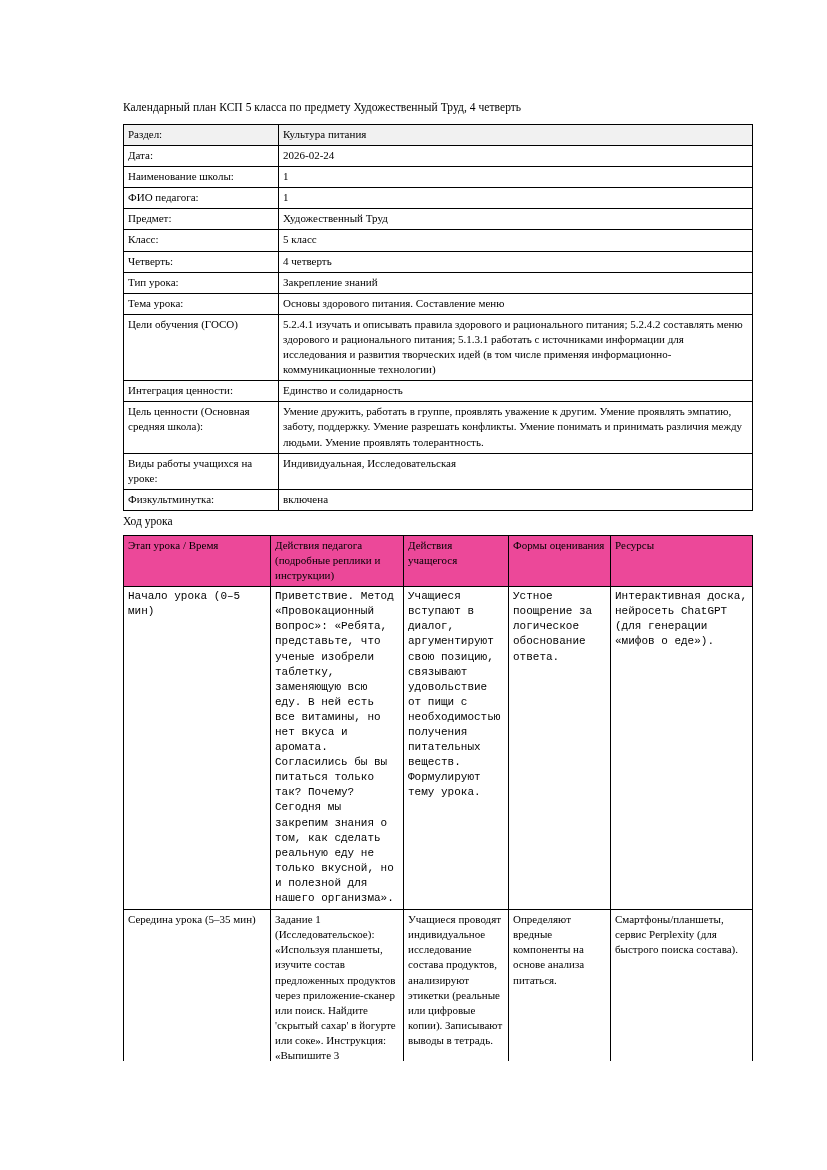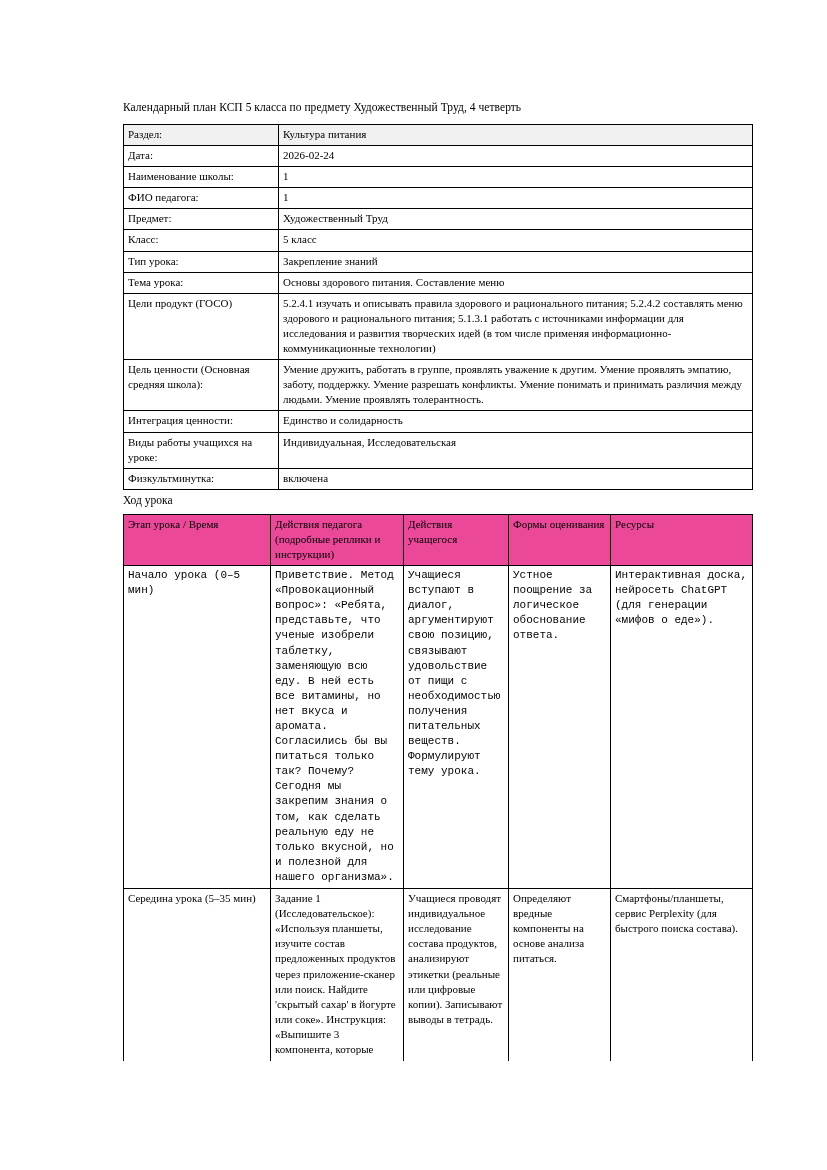--- a/index.html
+++ b/index.html
@@ -127,38 +127,42 @@
         </tr>
         <tr>
           <td>Предмет:</td>
           <td>Художественный Труд</td>
         </tr>
         <tr>
           <td>Класс:</td>
           <td>5 класс</td>
         </tr>
         <tr>
+          <td>Четверть:</td>
+          <td>4 четверть</td>
+        </tr>
+        <tr>
           <td>Тип урока:</td>
           <td>Закрепление знаний</td>
         </tr>
         <tr>
           <td>Тема урока:</td>
           <td>Основы здорового питания. Составление меню</td>
         </tr>
         <tr>
-          <td>Цели продукт (ГОСО)</td>
+          <td>Цели обучения (ГОСО)</td>
           <td>5.2.4.1 изучать и описывать правила здорового и рационального питания; 5.2.4.2 составлять меню здорового и рационального питания; 5.1.3.1 работать с источниками информации для исследования и развития творческих идей (в том числе применяя информационно-коммуникационные технологии)</td>
+        </tr>
+        <tr>
+          <td>Интеграция ценности:</td>
+          <td>Единство и солидарность</td>
         </tr>
         <tr>
           <td>Цель ценности (Основная средняя школа):</td>
           <td>Умение дружить, работать в группе, проявлять уважение к другим. Умение проявлять эмпатию, заботу, поддержку. Умение разрешать конфликты. Умение понимать и принимать различия между людьми. Умение проявлять толерантность.</td>
-        </tr>
-        <tr>
-          <td>Интеграция ценности:</td>
-          <td>Единство и солидарность</td>
         </tr>
         <tr>
           <td>Виды работы учащихся на уроке:</td>
           <td>Индивидуальная, Исследовательская</td>
         </tr>
         <tr>
           <td>Физкультминутка:</td>
           <td>включена</td>
         </tr>
       </tbody>

